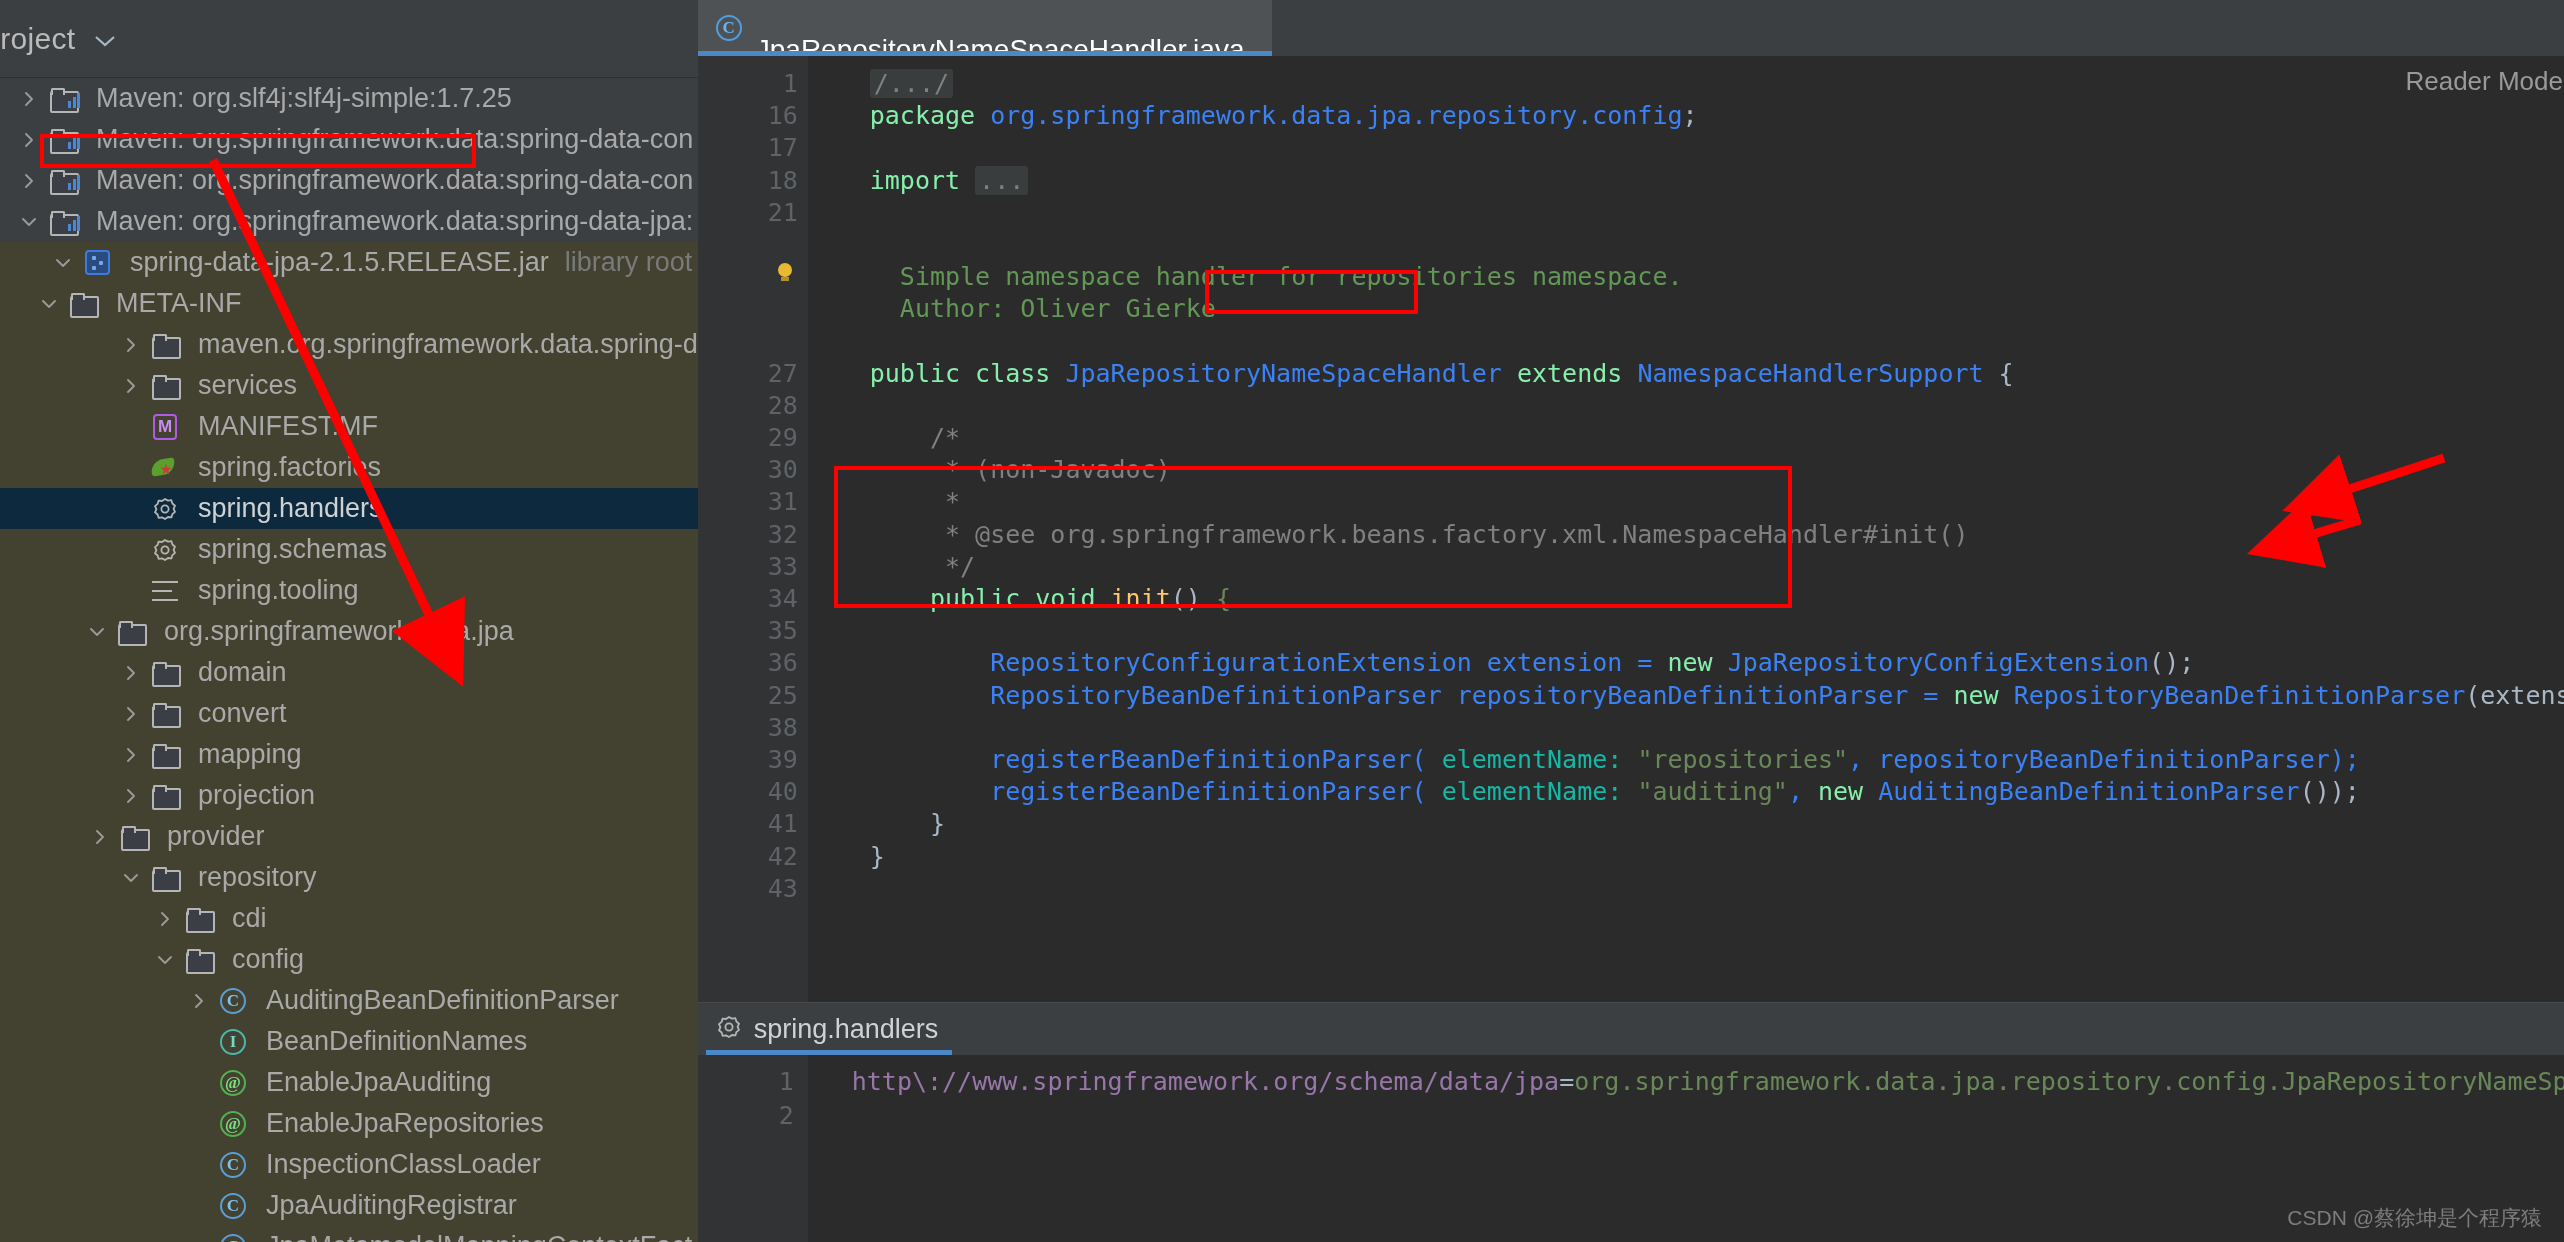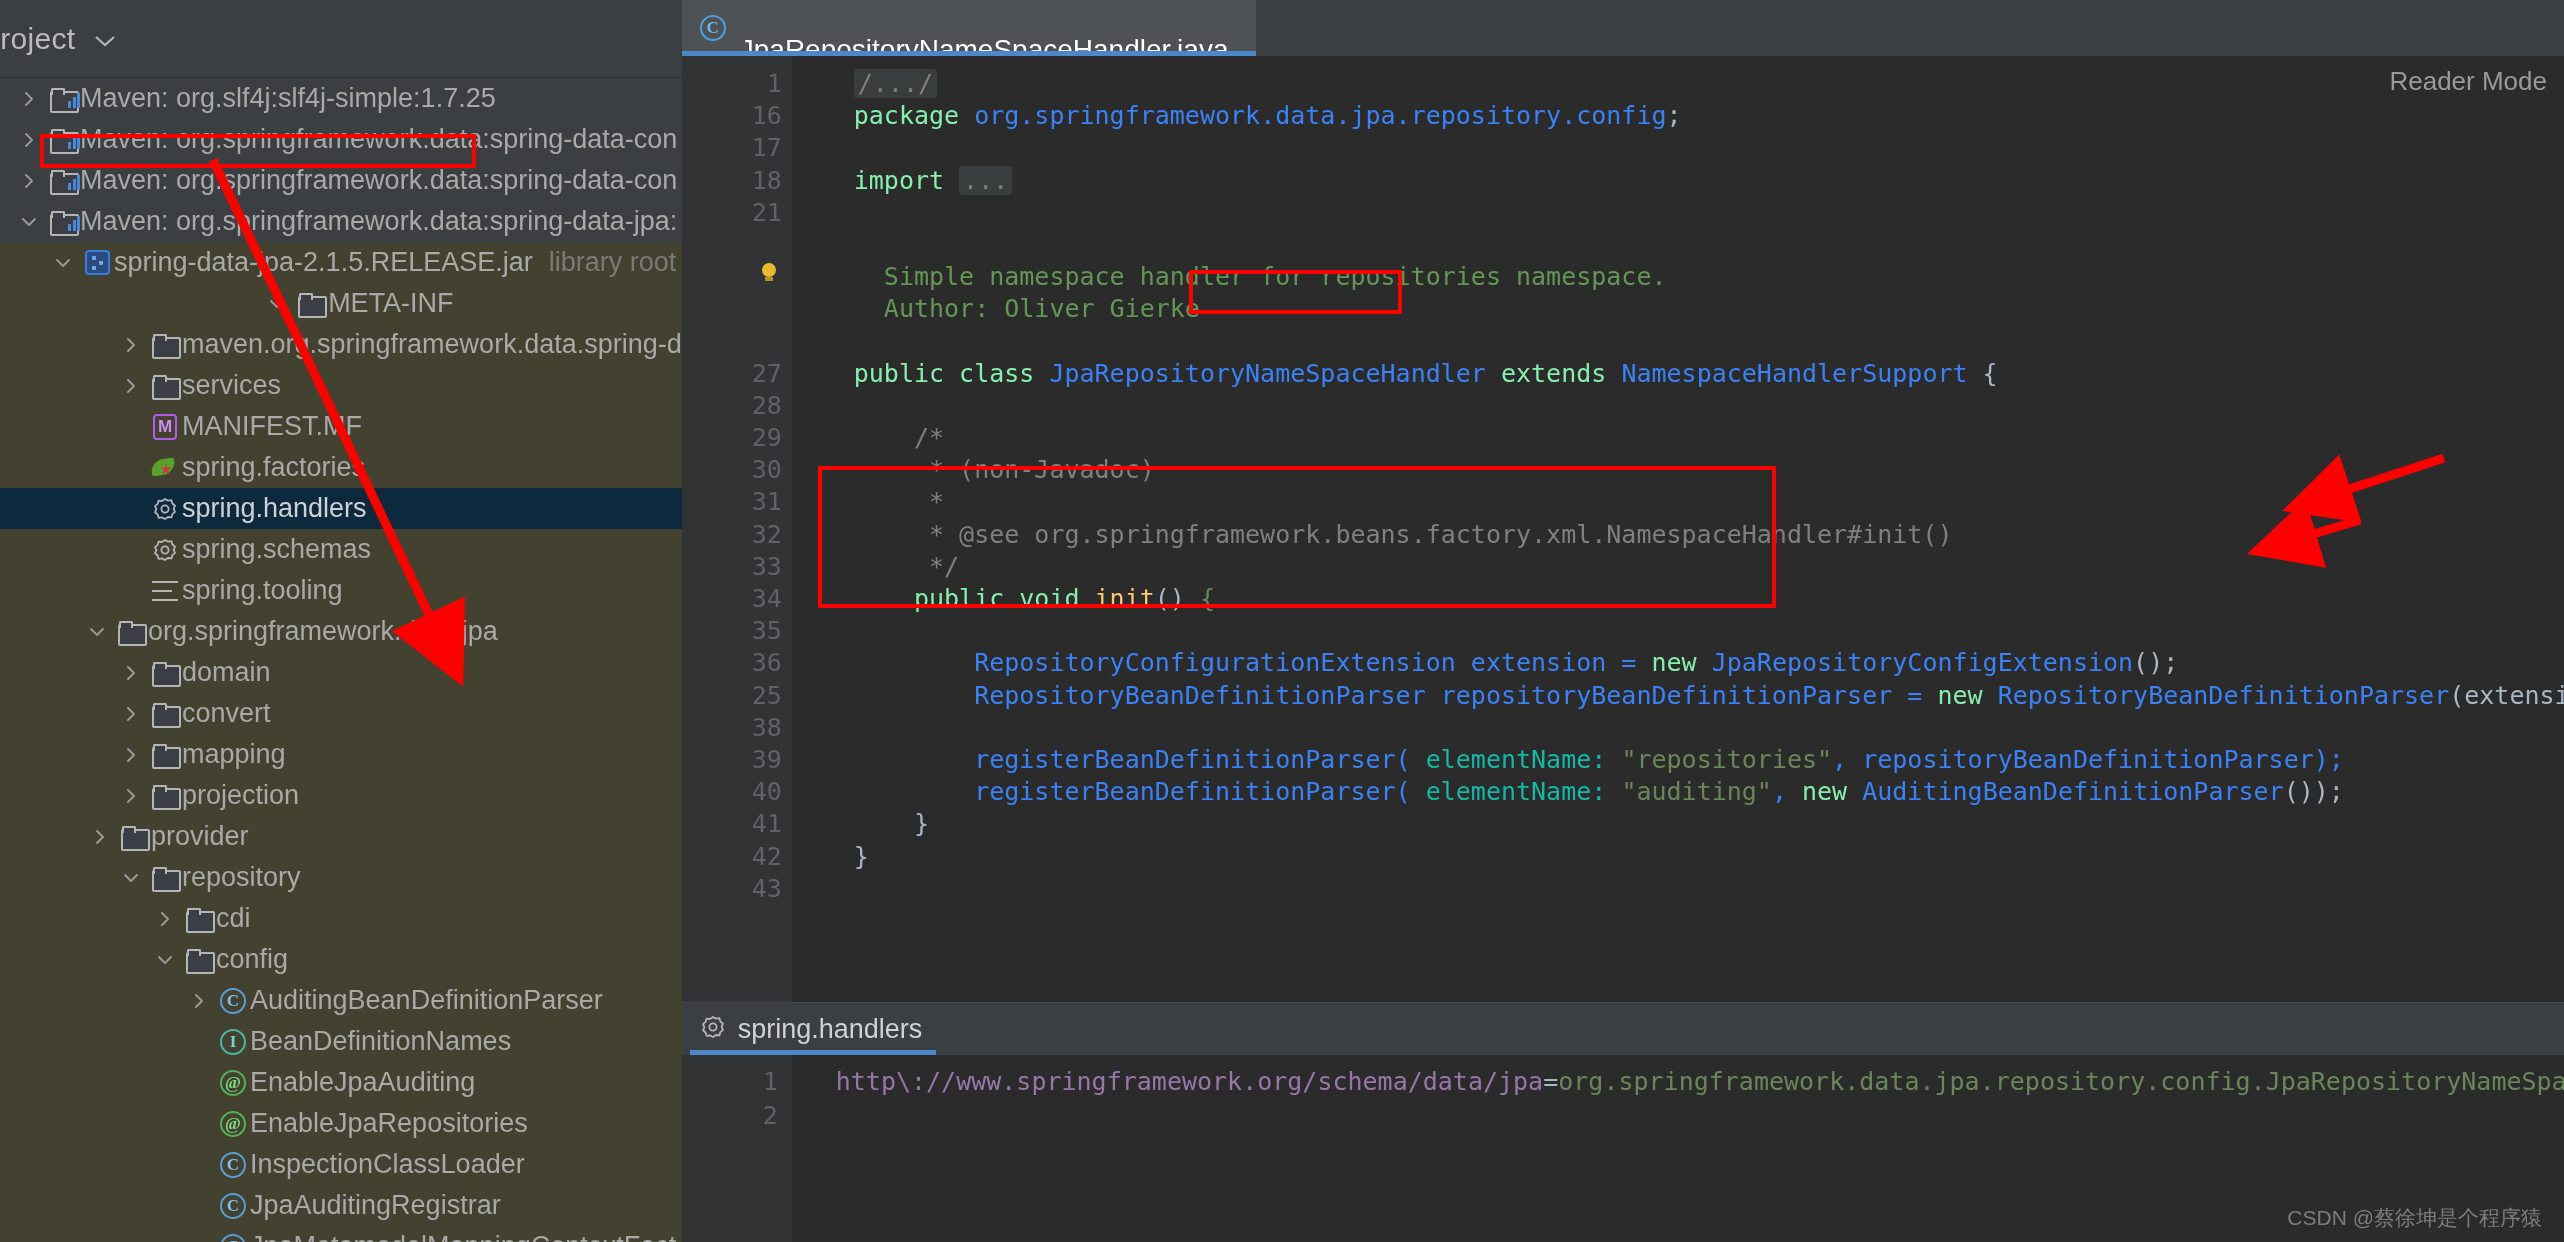--- a/index.html
+++ b/index.html
@@ -47,21 +47,21 @@
     position: relative;
   }
   .row.jarbg { background: #43412f; }
   .row.sel { background: #0d293e; }
   .row .arrow {
     width: 34px; text-align: center; flex: 0 0 34px;
     color: #9a9a9a; font-size: 22px; line-height: 1;
   }
   .row .arrow svg { display:block; margin: 0 auto; }
   .row .ico { width: 34px; flex: 0 0 34px; display:flex; align-items:center; justify-content:center; }
-  .row .lbl { margin-left: 0; color: #a9a9a9; }
+  .row .lbl { margin-left: 16px; color: #a9a9a9; }
   .row .lbl.dim { color: #7a7a7a; margin-left: 16px; }
   .row.sel .lbl { color: #cfd2d4; }
 
   
   .folder { width: 26px; height: 21px; position: relative; }
   .folder:before {
     content:""; position:absolute; left:0; top:3px; width:25px; height:18px;
     border:2px solid #b5b5b5; border-radius:2px; background:#3b3f45;
   }
   .folder:after {
@@ -279,21 +279,21 @@
           <span class="ico">
             <span class="jaricon">
               <span></span>
               <span></span>
               <span></span>
             </span>
           </span>
           <span class="lbl">spring-data-jpa-2.1.5.RELEASE.jar</span>
           <span class="lbl dim">library root</span>
         </div>
-        <div class="row jarbg" style="padding-left: 32px; justify-content: center;">
+        <div class="row jarbg" style="padding-left: 32px;">
           <span class="arrow">
             <svg width="18" height="18" viewBox="0 0 18 18">
               <path d="M3 6 L9 12 L15 6" stroke="#9a9a9a" stroke-width="1.9" fill="none" stroke-linecap="round" stroke-linejoin="round"></path>
             </svg>
           </span>
           <span class="ico">
             <span class="folder"></span>
           </span>
           <span class="lbl">META-INF</span>
         </div>

